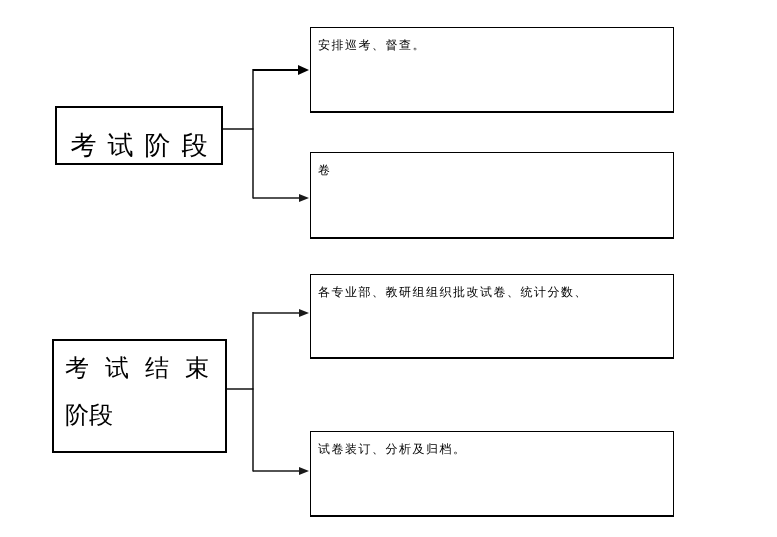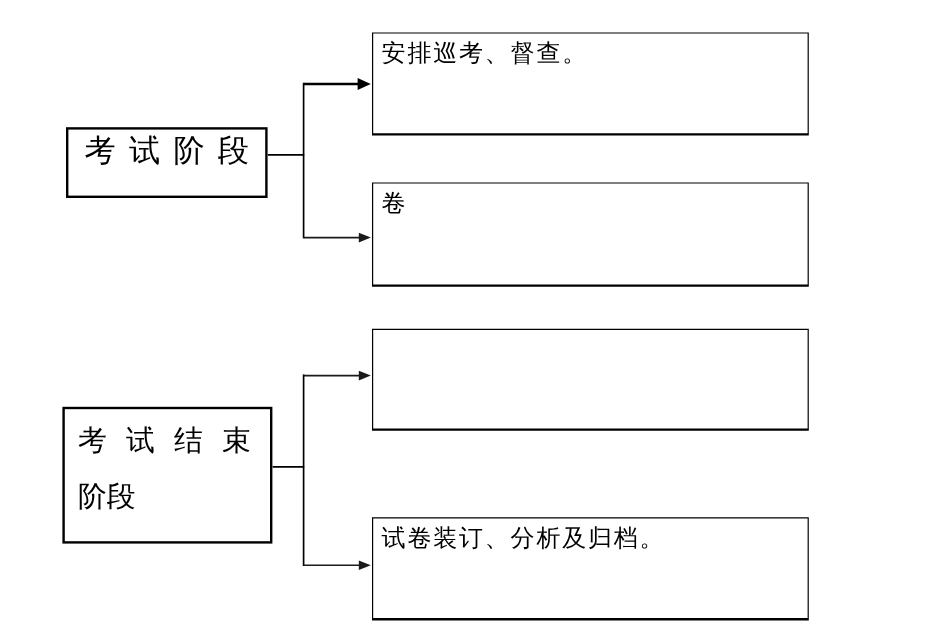--- a/index.html
+++ b/index.html
@@ -28,35 +28,35 @@
     position: absolute;
     box-sizing: border-box;
     background: #ffffff;
   }
   .stage {
     border: 2px solid #000000;
   }
   .task {
     border: 1px solid #000000;
     border-bottom-width: 2px;
-    font-size: 20px;
+    font-size: 12px;
     letter-spacing: 1.5px;
     line-height: 26px;
     padding: 4px 6px 4px 7px;
   }
   .task .line {
     white-space: nowrap;
   }
   #stage-exam {
     left: 55px;
     top: 106px;
     width: 168px;
     height: 59px;
     display: flex;
-    align-items: flex-start;
+    align-items: flex-end;
     justify-content: center;
     font-size: 26px;
     letter-spacing: 11px;
     text-indent: 11px;
     white-space: nowrap;
   }
   #stage-exam-end {
     left: 52px;
     top: 339px;
     width: 175px;
@@ -111,19 +111,20 @@
 
   <div class="box task" id="task-patrol">
     <div class="line">安排巡考、督查。</div>
   </div>
 
   <div class="box task" id="task-process">
     <div class="line">卷</div>
   </div>
 
   <div class="box task" id="task-grading">
+    <div class="line">各专业部、教研组组织批改试卷、统计分数、</div>
   </div>
 
   <div class="box task" id="task-archive">
     <div class="line">试卷装订、分析及归档。</div>
   </div>
 
 </div>
 
 </body></html>

